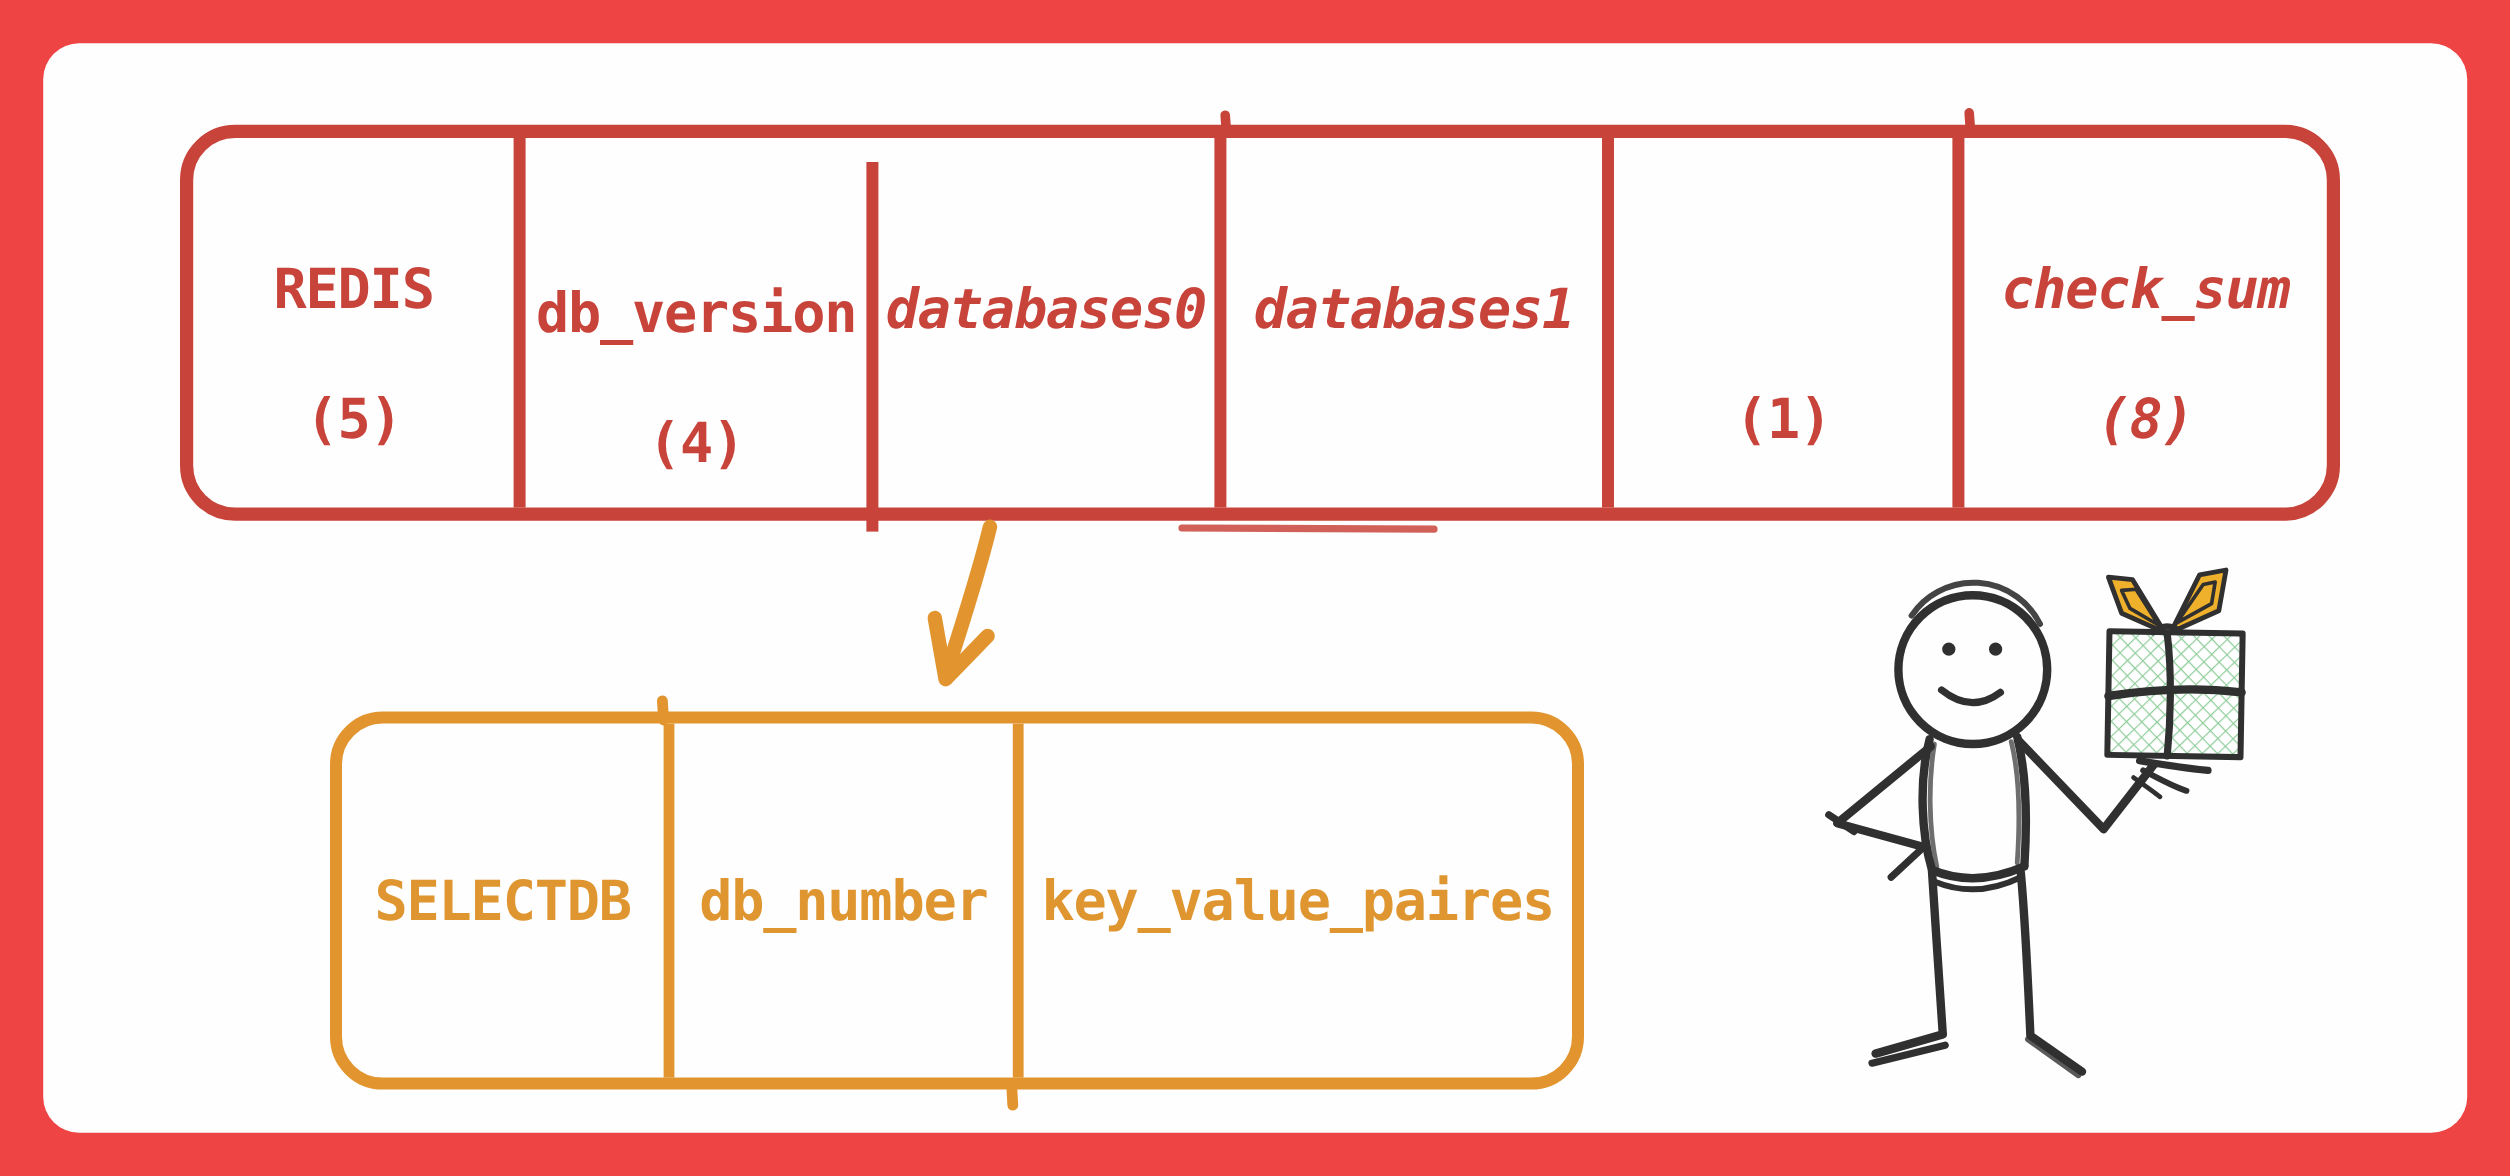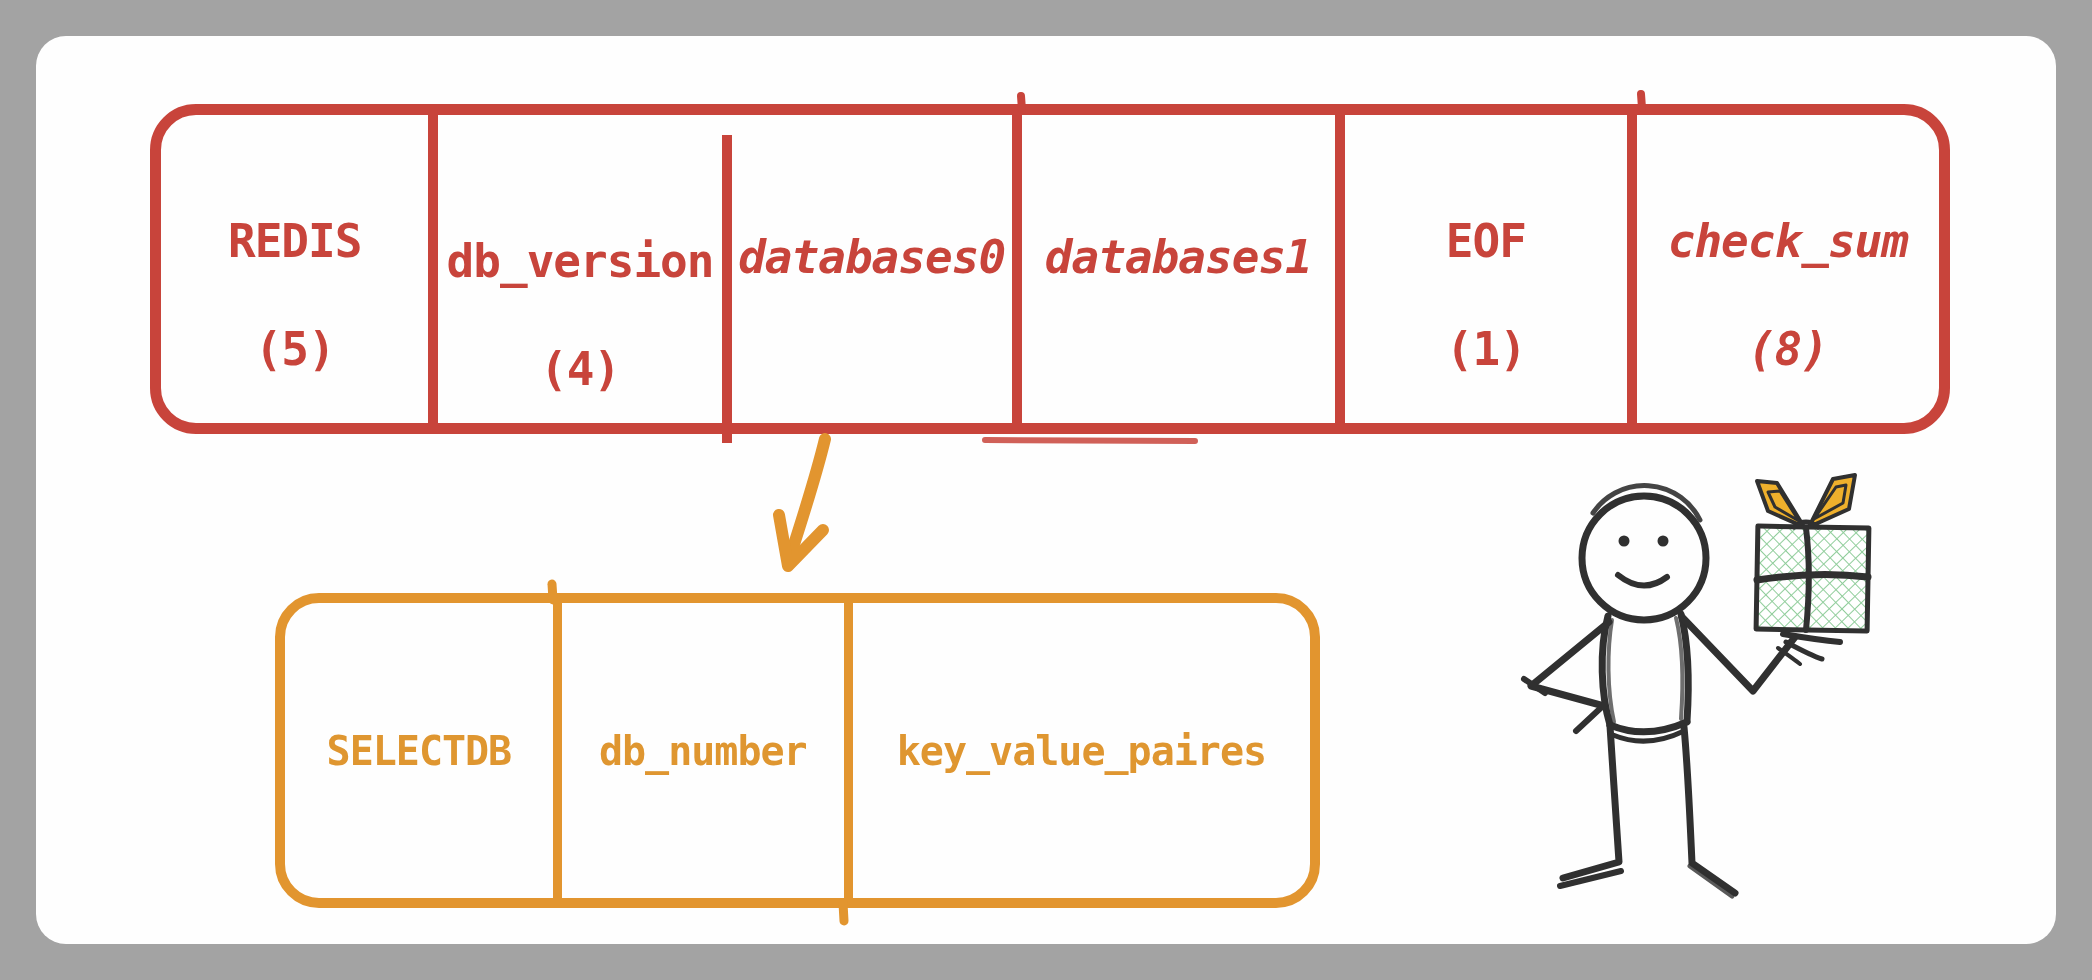--- a/index.html
+++ b/index.html
@@ -1,36 +1,36 @@
 <!DOCTYPE html>
 <html><head>
 <meta charset="utf-8">
 <style>
   html,body{margin:0;padding:0;background:#000;}
   body{width:2092px;height:980px;position:relative;overflow:hidden;
        font-family:"DejaVu Sans Mono",monospace;}
-  .frame{position:absolute;left:0;top:0;width:2092px;height:980px;background:#a3a3a3;}
+  .frame{position:absolute;left:0;top:0;width:2092px;height:980px;background:#ef4444;}
   .panel{position:absolute;left:36px;top:36px;width:2020px;height:908px;
          background:#fefefe;border-radius:30px;}
   
   .box{position:absolute;display:flex;box-sizing:border-box;}
   .red-box{left:114px;top:68px;width:1800px;height:330px;
            border:11px solid #c8443b;border-radius:46px;}
   .red-box .cell{border-right:10px solid #c8443b;}
   .red-box .cell:last-child{border-right:none;}
   .orange-box{left:239px;top:557px;width:1045px;height:315px;
               border:10px solid #e2952f;border-radius:44px;}
   .orange-box .cell{border-right:9px solid #e2952f;}
   .orange-box .cell:last-child{border-right:none;}
   .cell{position:relative;box-sizing:border-box;height:100%;}
   .cell-name,.cell-size{position:absolute;left:0;right:0;text-align:center;
         transform:translateY(-50%);white-space:nowrap;
         font-weight:700;letter-spacing:-1px;}
   .red-box .cell-name,.red-box .cell-size{color:#c8443b;font-size:46px;}
-  .orange-box .cell-name{color:#df9630;font-size:40px;top:50%;}
+  .orange-box .cell-name{color:#df9630;font-size:46px;top:50%;}
   .name-upper{top:41%;}
   .name-mid{top:46%;font-style:italic;}
   .cell-size{top:76%;font-size:47px;}
   
   .rc1{width:15.6%;} .rc2{width:16.5%;margin-top:20px;} .rc3{width:16.3%;}
   .rc4{width:18.2%;} .rc5{width:16.4%;} .rc6{flex:1;font-style:italic;}
   .oc1{width:27.0%;} .oc2{width:28.4%;text-decoration:underline;} .oc3{flex:1;}
   
   .overlay{position:absolute;left:0;top:0;width:2092px;height:980px;
            pointer-events:none;}
@@ -50,21 +50,20 @@
         <span class="cell-name name-upper">db_version</span>
         <span class="cell-size">(4)</span>
       </div>
       <div class="cell rc3">
         <span class="cell-name name-mid">databases0</span>
       </div>
       <div class="cell rc4">
         <span class="cell-name name-mid">databases1</span>
       </div>
       <div class="cell rc5">
-        <span class="cell-name name-upper">EOF</span>
         <span class="cell-size">(1)</span>
       </div>
       <div class="cell rc6">
         <span class="cell-name name-upper">check_sum</span>
         <span class="cell-size">(8)</span>
       </div>
     </div>
 
     <div class="box orange-box">
       <div class="cell oc1">

